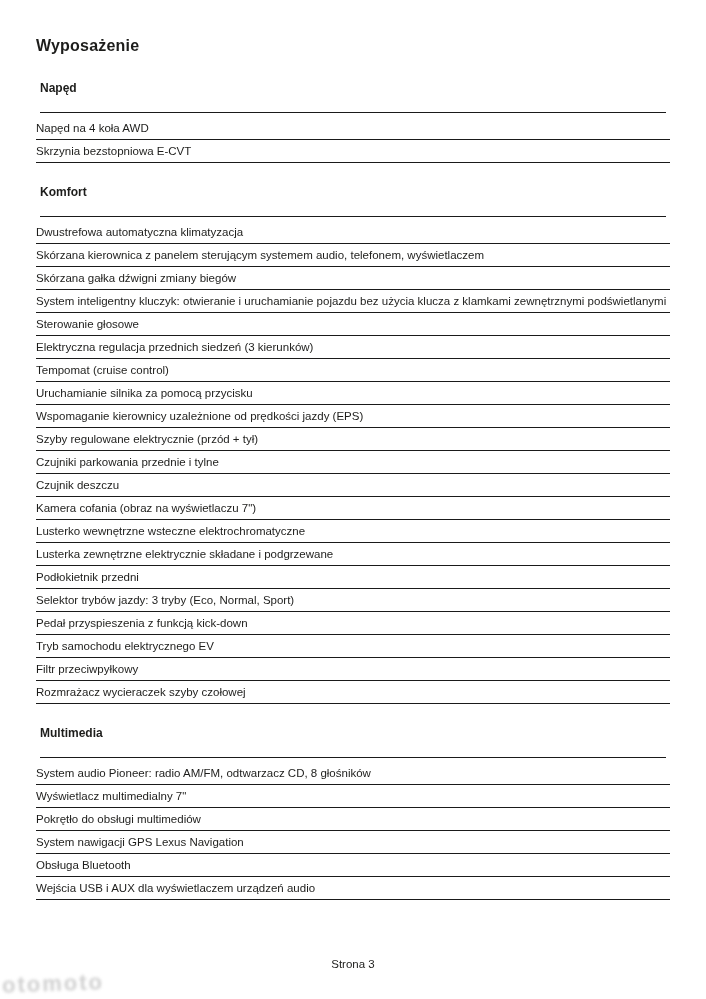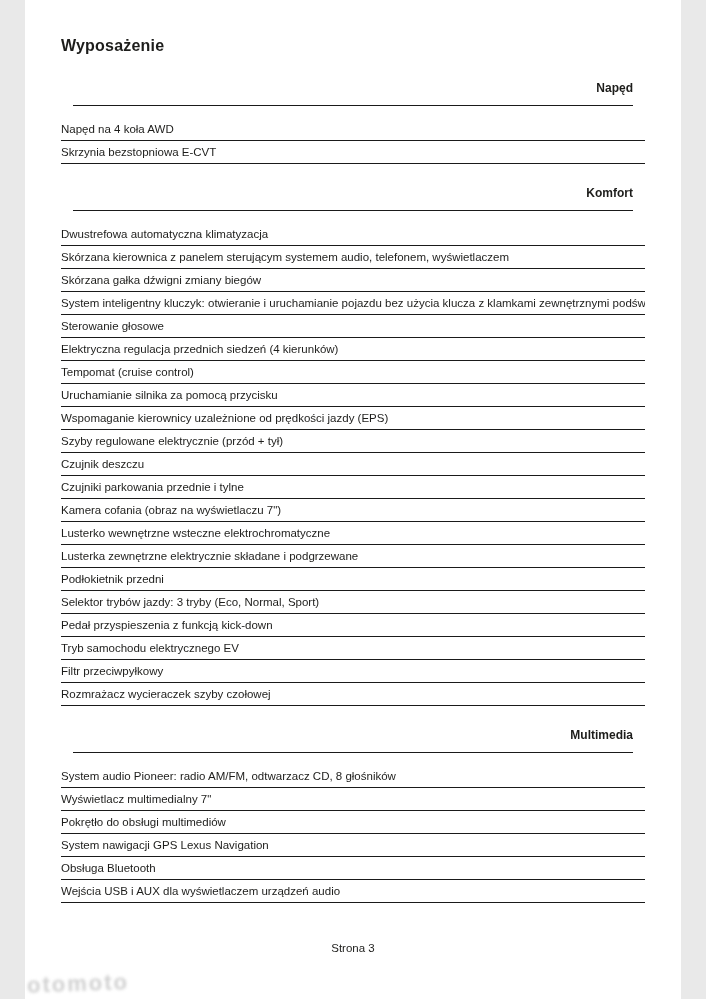--- a/index.html
+++ b/index.html
@@ -2,21 +2,21 @@
 <html><head>
 <meta charset="utf-8">
 <style>
   html, body {
     margin: 0;
     padding: 0;
     background: #e9e9e9;
   }
   .page {
     position: relative;
-    width: 656px;
+    width: 706px;
     height: 999px;
     margin: 0 auto;
     background: #ffffff;
     font-family: "Liberation Sans", sans-serif;
     color: #1d1d1b;
     overflow: hidden;
     box-sizing: border-box;
   }
   .content {
     padding: 30px 36px 0 36px;
@@ -31,38 +31,37 @@
   .section {
     margin-top: 22px;
   }
   .section:first-of-type {
     margin-top: 0;
   }
   .section-title {
     font-size: 12px;
     line-height: 15px;
     font-weight: bold;
-    margin: 12px;
-    padding-bottom: 9px;
+    margin: 4px;
+    padding-bottom: 16px;
     border-bottom: 1.5px solid #1a1a1a;
-    text-align: right;
   }
   .row {
     font-size: 11.5px;
     line-height: 13px;
     padding: 5px 0 4px 0;
     border-bottom: 1.5px solid #1a1a1a;
     white-space: nowrap;
     overflow: hidden;
   }
   .footer {
     position: absolute;
     left: 0;
     right: 0;
-    bottom: 45px;
+    bottom: 29px;
     text-align: center;
     font-size: 11.5px;
     color: #1d1d1b;
   }
   .watermark {
     position: absolute;
     left: 2px;
     bottom: 2px;
     font-size: 22px;
     font-weight: bold;
@@ -89,27 +88,27 @@
       <div class="row">Skrzynia bezstopniowa E-CVT</div>
     </section>
 
     <section class="section">
       <h2 class="section-title">Komfort</h2>
       <div class="row">Dwustrefowa automatyczna klimatyzacja</div>
       <div class="row">Skórzana kierownica z panelem sterującym systemem audio, telefonem, wyświetlaczem</div>
       <div class="row">Skórzana gałka dźwigni zmiany biegów</div>
       <div class="row">System inteligentny kluczyk: otwieranie i uruchamianie pojazdu bez użycia klucza z klamkami zewnętrznymi podświetlanymi LED</div>
       <div class="row">Sterowanie głosowe</div>
-      <div class="row">Elektryczna regulacja przednich siedzeń (4 kierunków)</div>
+      <div class="row">Elektryczna regulacja przednich siedzeń (3 kierunków)</div>
       <div class="row">Tempomat (cruise control)</div>
       <div class="row">Uruchamianie silnika za pomocą przycisku</div>
       <div class="row">Wspomaganie kierownicy uzależnione od prędkości jazdy (EPS)</div>
       <div class="row">Szyby regulowane elektrycznie (przód + tył)</div>
+      <div class="row">Czujniki parkowania przednie i tylne</div>
       <div class="row">Czujnik deszczu</div>
-      <div class="row">Czujniki parkowania przednie i tylne</div>
       <div class="row">Kamera cofania (obraz na wyświetlaczu 7")</div>
       <div class="row">Lusterko wewnętrzne wsteczne elektrochromatyczne</div>
       <div class="row">Lusterka zewnętrzne elektrycznie składane i podgrzewane</div>
       <div class="row">Podłokietnik przedni</div>
       <div class="row">Selektor trybów jazdy: 3 tryby (Eco, Normal, Sport)</div>
       <div class="row">Pedał przyspieszenia z funkcją kick-down</div>
       <div class="row">Tryb samochodu elektrycznego EV</div>
       <div class="row">Filtr przeciwpyłkowy</div>
       <div class="row">Rozmrażacz wycieraczek szyby czołowej</div>
     </section>

